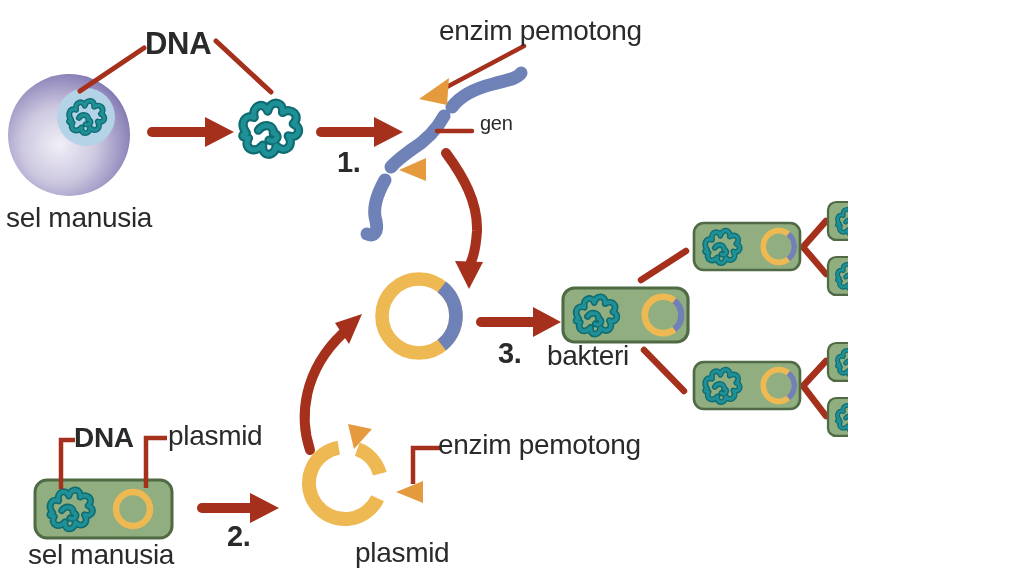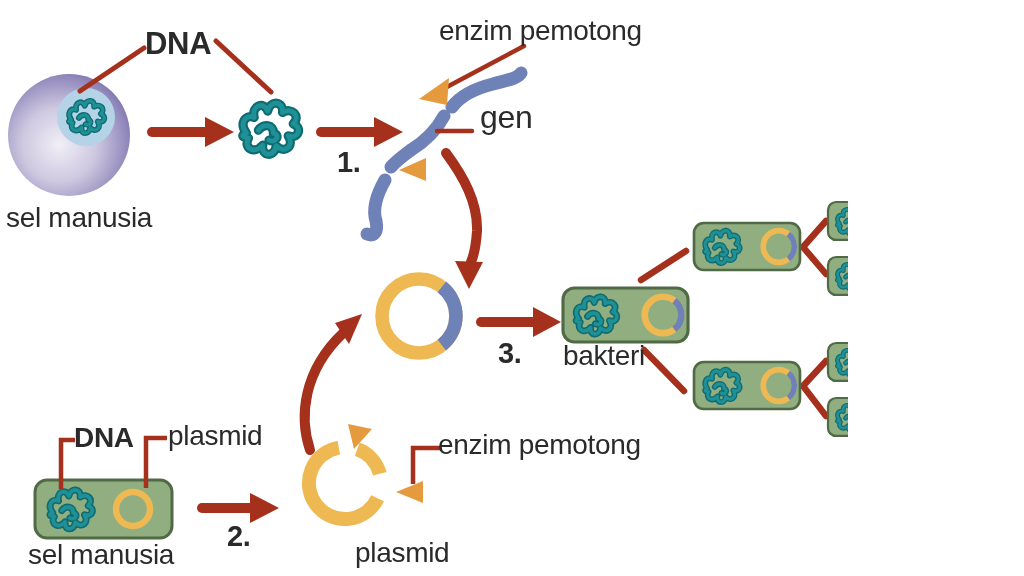--- a/index.html
+++ b/index.html
@@ -147,25 +147,25 @@
   <use href="#bact" transform="translate(952,245) scale(0.65,0.577)"></use>
   <use href="#bact" transform="translate(952,279) scale(0.65,0.577)"></use>
   <use href="#bact" transform="translate(952,332) scale(0.65,0.577)"></use>
   <use href="#bact" transform="translate(952,363) scale(0.65,0.577)"></use>
   <use href="#bact" transform="translate(952,398) scale(0.65,0.577)"></use>
   <use href="#bact" transform="translate(952,429) scale(0.65,0.577)"></use>
 </svg>
 
 <div class="lbl" style="left:145px;top:28px;font-size:31px;font-weight:700">DNA</div>
 <div class="lbl" style="left:439px;top:16px;font-size:28px">enzim pemotong</div>
-<div class="lbl" style="left:480px;top:101px;font-size:32px">gen</div>
+<div class="lbl" style="left:480px;top:113px;font-size:20px">gen</div>
 <div class="lbl num" style="left:337px;top:147px;font-size:29px">1.</div>
 <div class="lbl" style="left:6px;top:203px;font-size:28px">sel manusia</div>
 <div class="lbl num" style="left:498px;top:338px;font-size:29px">3.</div>
-<div class="lbl" style="left:563px;top:341px;font-size:28px">bakteri</div>
+<div class="lbl" style="left:547px;top:341px;font-size:28px">bakteri</div>
 <div class="lbl" style="left:74px;top:423px;font-size:28px;font-weight:700">DNA</div>
 <div class="lbl" style="left:168px;top:421px;font-size:28px">plasmid</div>
 <div class="lbl" style="left:438px;top:430px;font-size:28px">enzim pemotong</div>
 <div class="lbl num" style="left:227px;top:521px;font-size:29px">2.</div>
 <div class="lbl" style="left:28px;top:540px;font-size:28px">sel manusia</div>
 <div class="lbl" style="left:355px;top:538px;font-size:28px">plasmid</div>
 <div class="lbl num" style="left:976px;top:459px;font-size:30px">4.</div>
 
 </div>
 

